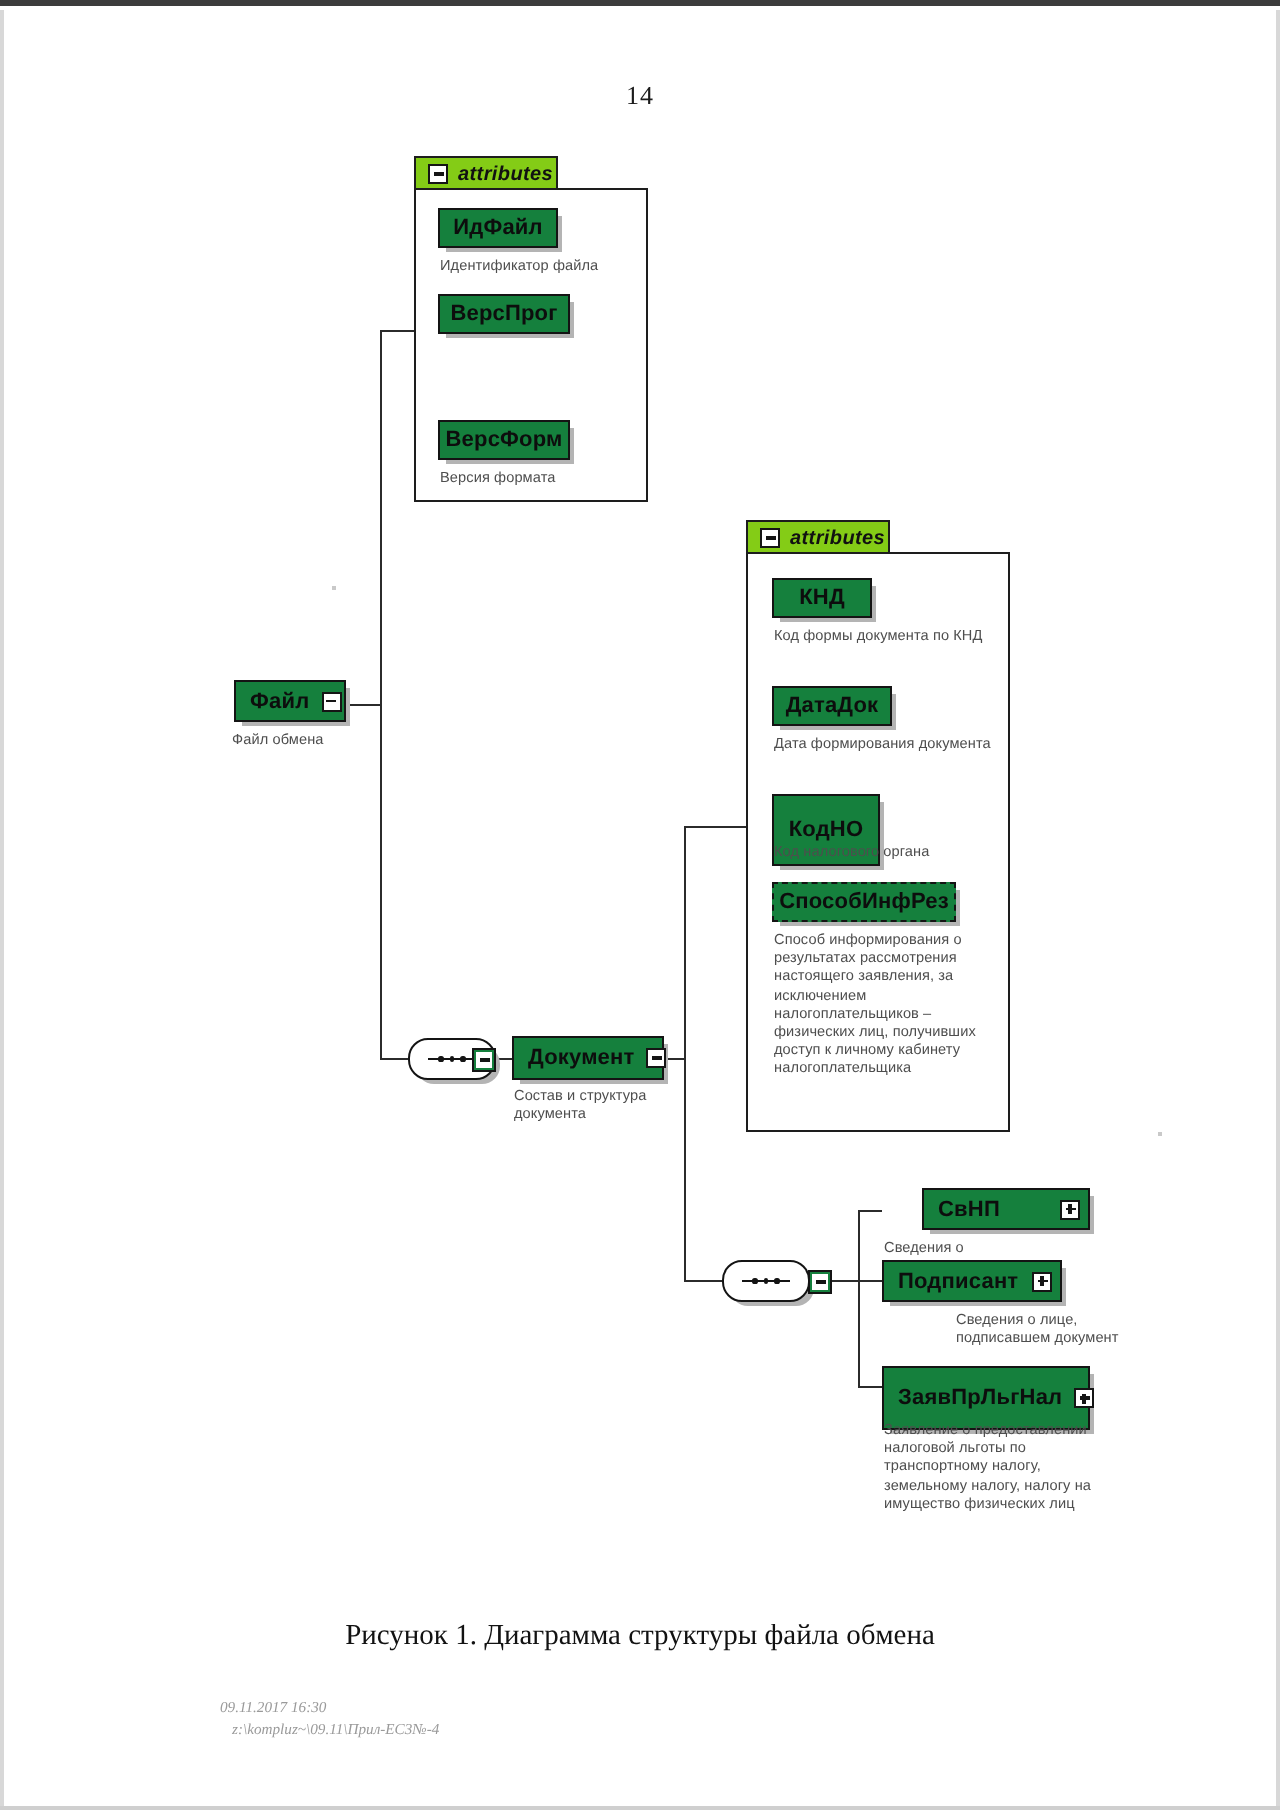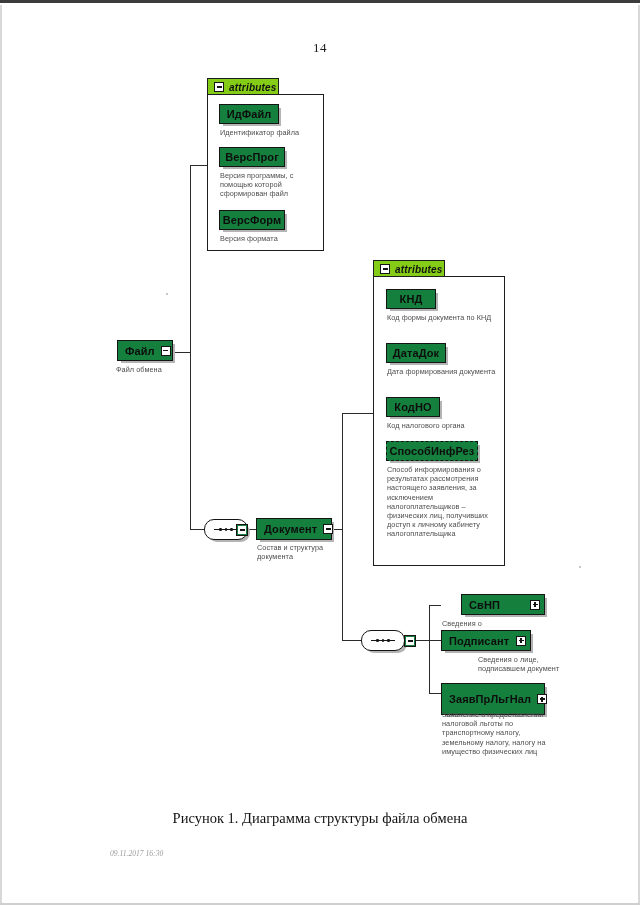--- a/index.html
+++ b/index.html
@@ -131,21 +131,20 @@
   <div class="attr-panel" style="left:207px;top:94px;width:117px;height:157px;"></div>
 
   <div class="node-box shadow" style="left:219px;top:104px;width:60px;height:20px;">
     <span>ИдФайл</span>
   </div>
   <div class="desc" style="left:220px;top:128px;width:100px;">Идентификатор файла</div>
 
   <div class="node-box shadow" style="left:219px;top:147px;width:66px;height:20px;">
     <span>ВерсПрог</span>
   </div>
-  <div class="desc" style="left:220px;top:171px;width:96px;">Версия программы, с помощью которой сформирован файл</div>
 
   <div class="node-box shadow" style="left:219px;top:210px;width:66px;height:20px;">
     <span>ВерсФорм</span>
   </div>
   <div class="desc" style="left:220px;top:234px;width:100px;">Версия формата</div>
 
   <div class="seq" style="left:204px;top:519px;">
     <span class="seq-dots">
         <i></i>
         <i></i>
@@ -171,21 +170,21 @@
   <div class="node-box shadow" style="left:386px;top:289px;width:50px;height:20px;">
     <span>КНД</span>
   </div>
   <div class="desc" style="left:387px;top:313px;width:116px;">Код формы документа по КНД</div>
 
   <div class="node-box shadow" style="left:386px;top:343px;width:60px;height:20px;">
     <span>ДатаДок</span>
   </div>
   <div class="desc" style="left:387px;top:367px;width:110px;">Дата формирования документа</div>
 
-  <div class="node-box shadow" style="left:386px;top:397px;width:54px;height:20px;">
+  <div class="node-box shadow" style="left:386px;top:397px;width:54px;height:36px;">
     <span>КодНО</span>
   </div>
   <div class="desc" style="left:387px;top:421px;width:112px;">Код налогового органа</div>
 
   <div class="node-box shadow dashed" style="left:386px;top:441px;width:92px;height:20px;justify-content:center;">
     <span>СпособИнфРез</span>
   </div>
   <div class="desc" style="left:387px;top:465px;width:113px;">Способ информирования о результатах рассмотрения настоящего заявления, за исключением налогоплательщиков – физических лиц, получивших доступ к личному кабинету налогоплательщика</div>
 
   <div class="seq" style="left:361px;top:630px;">
@@ -218,13 +217,14 @@
   <div class="desc" style="left:442px;top:710px;width:114px;">Заявление о предоставлении налоговой льготы по транспортному налогу, земельному налогу, налогу на имущество физических лиц</div>
 
   <div class="speck" style="left:166px;top:293px;width:2px;height:2px;"></div>
   <div class="speck" style="left:579px;top:566px;width:2px;height:2px;"></div>
 </div>
 
 <div class="caption">Рисунок 1. Диаграмма структуры файла обмена</div>
 
 <div class="footer">
   <div>09.11.2017 16:30</div>
+  <div style="padding-left:6px;">z:\kompluz~\09.11\Прил-ЕС3№-4</div>
 </div>
 
 </body></html>

